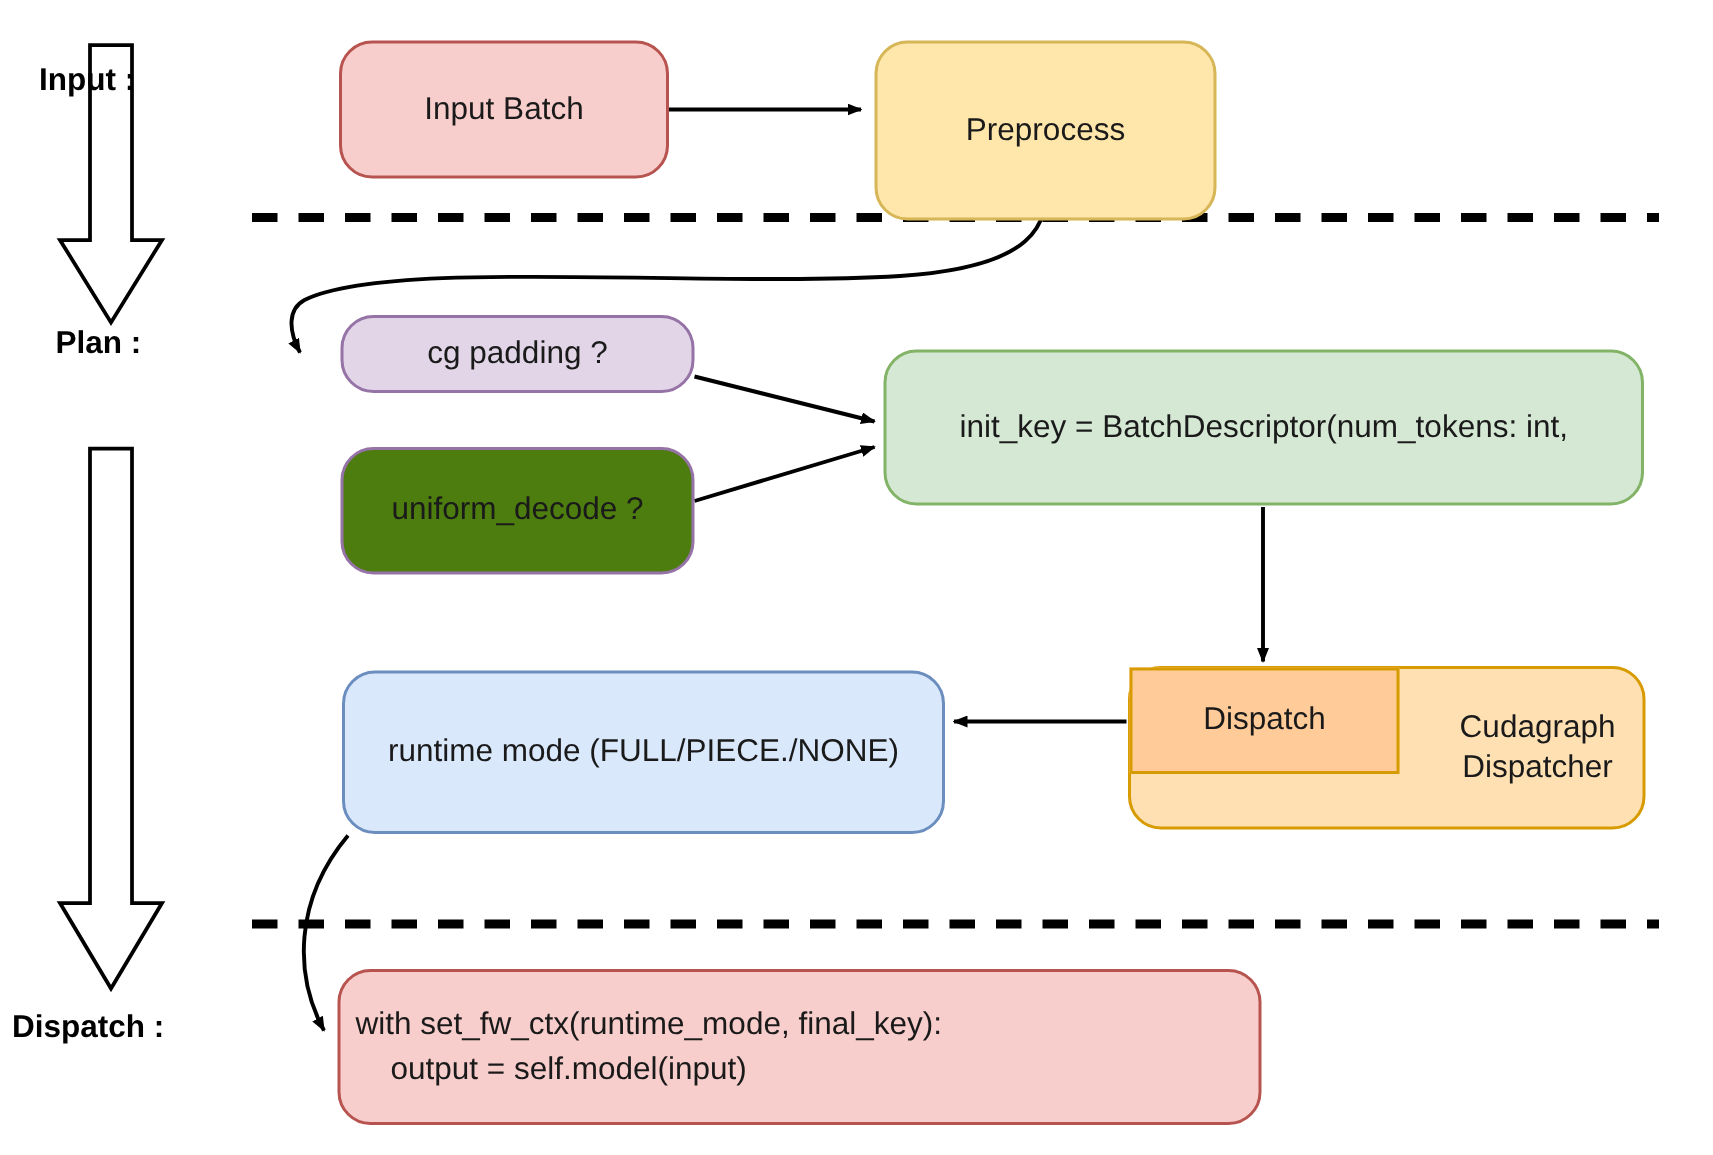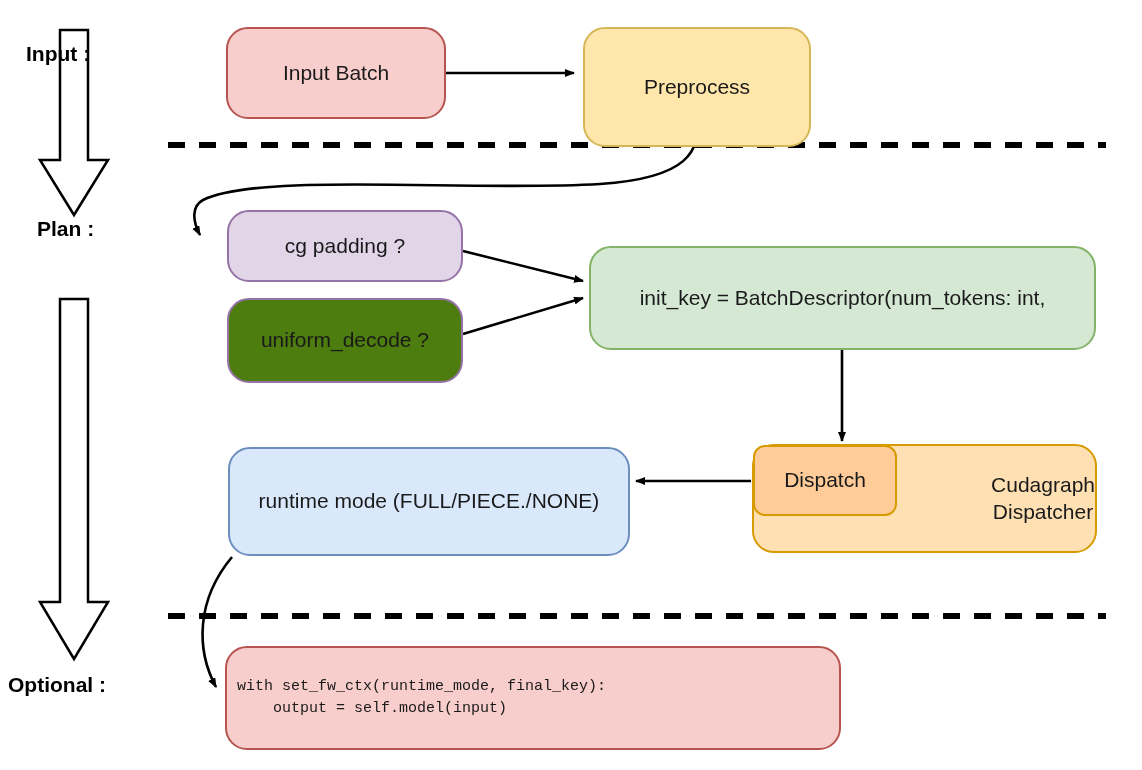--- a/index.html
+++ b/index.html
@@ -41,22 +41,22 @@
     text-align: center;
     font-family: "Liberation Sans", sans-serif;
     font-size: 21px;
     color: #1a1a1a;
     line-height: 1.28;
     border-radius: 22px;
     border-width: 2px;
     border-style: solid;
   }
   .node.code {
-    font-family: Liberation Mono, monospace;
-    font-size: 15px;
+    font-family: Liberation Sans, sans-serif;
+    font-size: 21px;
     justify-content: flex-start;
     align-items: center;
     text-align: left;
     white-space: pre;
     padding-left: 8px;
     line-height: 1.45;
   }
   .node-text { display: block; }
 </style>
 </head>
@@ -89,57 +89,57 @@
 
     <line x1="842" y1="338" x2="842" y2="441" stroke="#000000" stroke-width="2.6" marker-end="url(#ah)"></line>
 
     <line x1="751" y1="481" x2="636" y2="481" stroke="#000000" stroke-width="2.6" marker-end="url(#ah)"></line>
 
     <path d="M 232,557 C 196,600 196,650 216,687" fill="none" stroke="#000000" stroke-width="2.6" marker-end="url(#ah)"></path>
   </svg>
 
   <div class="stage-label" style="left:26px; top:42px;">Input :</div>
   <div class="stage-label" style="left:37px; top:217px;">Plan :</div>
-  <div class="stage-label" style="left:8px; top:673px;">Optional :</div>
+  <div class="stage-label" style="left:8px; top:673px;">Dispatch :</div>
 
   <div class="node" style="left:226px; top:27px; width:220px; height:92px;
               background:#f8cecc; border-color:#b85450;">
     <span class="node-text">Input Batch</span>
   </div>
 
   <div class="node" style="left:583px; top:27px; width:228px; height:120px;
               background:#ffe6ab; border-color:#d6b656;">
     <span class="node-text">Preprocess</span>
   </div>
 
-  <div class="node" style="left:227px; top:210px; width:236px; height:72px;
+  <div class="node" style="left:227px; top:210px; width:236px; height:52px;
               background:#e1d5e7; border-color:#9673a6;">
     <span class="node-text">cg padding ?</span>
   </div>
 
   <div class="node" style="left:227px; top:298px; width:236px; height:85px;
               background:#4d7c0f; border-color:#9673a6;">
     <span class="node-text">uniform_decode ?</span>
   </div>
 
-  <div class="node" style="left:589px; top:246px; width:507px; height:104px;
+  <div class="node" style="left:589px; top:233px; width:507px; height:104px;
               background:#d5e8d4; border-color:#82b366;
               flex-direction:column; padding:0 10px;text-align:center;">
     <span class="node-text">init_key = BatchDescriptor(num_tokens: int,</span>
   </div>
 
   <div class="node" style="left:752px; top:444px; width:345px; height:109px;
               background:#ffe0b3; border-color:#d79b00;
-              justify-content:flex-end; ">
+              justify-content:flex-end; padding-right:18px;">
     <span class="node-text" style="white-space:pre-line;">Cudagraph
 Dispatcher</span>
   </div>
 
-  <div class="node" style="left:753px; top:445px; width:144px; height:71px;
-              background:#ffcc99; border-color:#d79b00; border-radius:12px;">
+  <div class="node" style="left:753px; top:445px; width:180px; height:71px;
+              background:#ffcc99; border-color:#d79b00; border-radius:0;">
     <span class="node-text">Dispatch</span>
   </div>
 
   <div class="node" style="left:228px; top:447px; width:402px; height:109px;
               background:#dae8fc; border-color:#6c8ebf;
               flex-direction:column; font-size:21px;">
     <span class="node-text">runtime mode (FULL/PIECE./NONE)</span>
   </div>
 
   <div class="node code" style="left:225px; top:646px; width:616px; height:104px;

